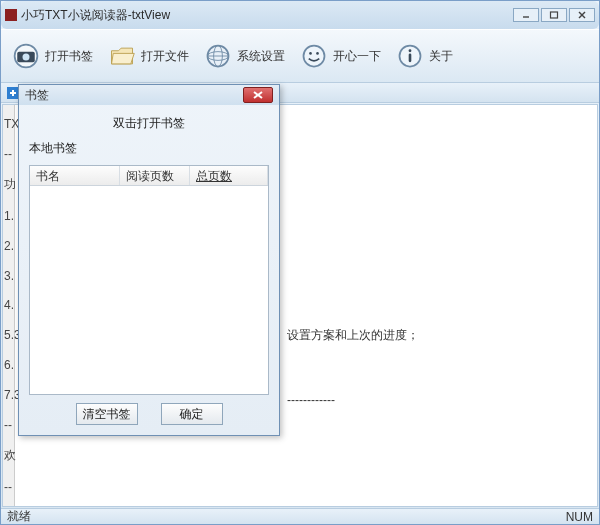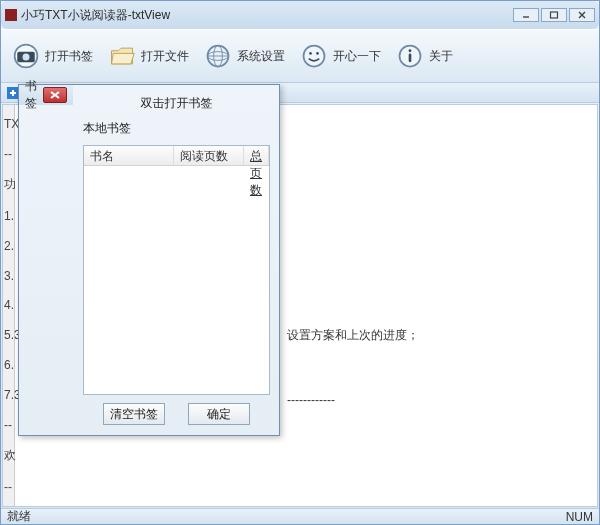--- a/index.html
+++ b/index.html
@@ -16,21 +16,21 @@
 .tb-icon svg { width: 28px; height: 28px; }
 .minitoolbar { height: 20px; background: linear-gradient(#e8f1f9,#d4e3f0); border-bottom: 1px solid #b8cde0; display: flex; align-items: center; padding: 0 4px; gap: 4px; }
 .mini-btn { width: 16px; height: 16px; display: flex; align-items: center; justify-content: center; cursor: default; }
 .content { flex: 1; display: flex; background: #fff; border: 1px solid #b8cde0; margin: 1px; overflow: hidden; position: relative; }
 .sidebar { width: 12px; background: #f0f0f0; border-right: 1px solid #ccc; display: flex; flex-direction: column; justify-content: space-around; font-size: 10px; color: #444; padding: 4px 0; }
 .sidebar span { writing-mode: horizontal-tb; padding: 2px 1px; }
 .reader { flex: 1; padding: 4px 8px; color: #333; font-size: 12px; line-height: 1.6; position: relative; }
 .reader-line { margin: 6px 0; }
 .statusbar { height: 16px; background: linear-gradient(#e8f1f9,#d4e3f0); border-top: 1px solid #b8cde0; display: flex; align-items: center; padding: 0 6px; font-size: 11px; color: #333; }
 .statusbar .spacer { flex: 1; }
-.dialog { position: absolute; left: 18px; top: 84px; width: 262px; height: 352px; background: linear-gradient(#eef4fa,#e5edf5); border: 1px solid #6f90b4; box-shadow: 2px 2px 6px rgba(0,0,0,0.25); display: flex; flex-direction: row; }
+.dialog { position: absolute; left: 18px; top: 84px; width: 262px; height: 352px; background: linear-gradient(#eef4fa,#e5edf5); border: 1px solid #6f90b4; box-shadow: 2px 2px 6px rgba(0,0,0,0.25); display: flex; flex-direction: column; }
 .dialog-title { height: 20px; background: linear-gradient(#e4edf6,#cfe0ef); display: flex; align-items: center; padding: 0 6px; font-size: 12px; color: #333; }
 .dialog-title .spacer { flex: 1; }
 .dialog-close { width: 30px; height: 16px; background: linear-gradient(#e07070,#c03030); border: 1px solid #802020; border-radius: 2px; display: flex; align-items: center; justify-content: center; }
 .dialog-body { flex: 1; padding: 6px 10px 10px; display: flex; flex-direction: column; }
 .dialog-subtitle { text-align: center; padding: 4px 0 8px; color: #222; }
 .group-label { color: #222; margin-bottom: 8px; }
 .listview { flex: 1; background: #fff; border: 1px solid #aab9c8; display: flex; flex-direction: column; }
 .lv-head { display: flex; height: 20px; background: linear-gradient(#fdfdfd,#ececec); border-bottom: 1px solid #ccd4dc;}
 .lv-head div { border-right: 1px solid #d8dee4; padding: 2px 6px; color: #333;}
 .lv-col1 { width: 90px; }

